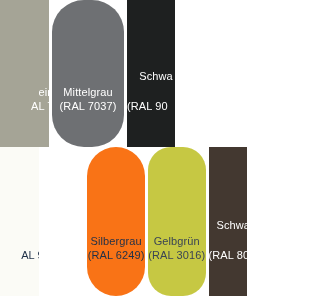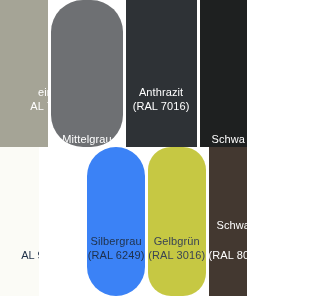--- a/index.html
+++ b/index.html
@@ -95,48 +95,44 @@
     <div class="swatch col-1" style="background: rgb(165, 164, 150);">
       <div class="swatch-label" style="color: rgb(255, 255, 255);">
         <span class="swatch-name">eingrau</span>
         <span class="swatch-code">AL 7030)</span>
       </div>
     </div>
 
     <div class="swatch col-2" style="background: rgb(110, 112, 115);">
       <div class="swatch-label" style="color: rgb(255, 255, 255);">
         <span class="swatch-name">Mittelgrau</span>
+        <span class="swatch-code">(RAL 7037)</span>
       </div>
     </div>
 
-    <div class="swatch col-3" style="background: rgb(46, 50, 54);">
-      <div class="swatch-label" style="color: rgb(255, 255, 255);">
-        <span class="swatch-name">Anthrazit</span>
-        <span class="swatch-code">(RAL 7016)</span>
-      </div>
-    </div>
 
     <div class="swatch col-4" style="background: rgb(30, 32, 32);">
       <div class="swatch-label" style="color: rgb(255, 255, 255);">
         <span class="swatch-name">Schwa</span>
+        <span class="swatch-code">(RAL 90</span>
       </div>
     </div>
 
   </div>
 
   <div class="swatch-row" id="row-bottom">
 
     <div class="swatch col-1" style="background: rgb(251, 251, 246);">
       <div class="swatch-label" style="color: rgb(31, 48, 72);">
         <span class="swatch-name">Weiß</span>
         <span class="swatch-code">AL 9010)</span>
       </div>
     </div>
 
-    <div class="swatch col-2" style="background: #3b82f6; margin-left: 48px;">
+    <div class="swatch col-2" style="background: #f97316; margin-left: 48px;">
       <div class="swatch-label" style="color: rgb(31, 48, 72);">
         <span class="swatch-name">Silbergrau</span>
         <span class="swatch-code">(RAL 6249)</span>
       </div>
     </div>
 
     <div class="swatch col-3" style="background: rgb(198, 200, 67); border-radius: 23px;">
       <div class="swatch-label" style="color: rgb(58, 68, 84);">
         <span class="swatch-name">Gelbgrün</span>
         <span class="swatch-code">(RAL 3016)</span>

